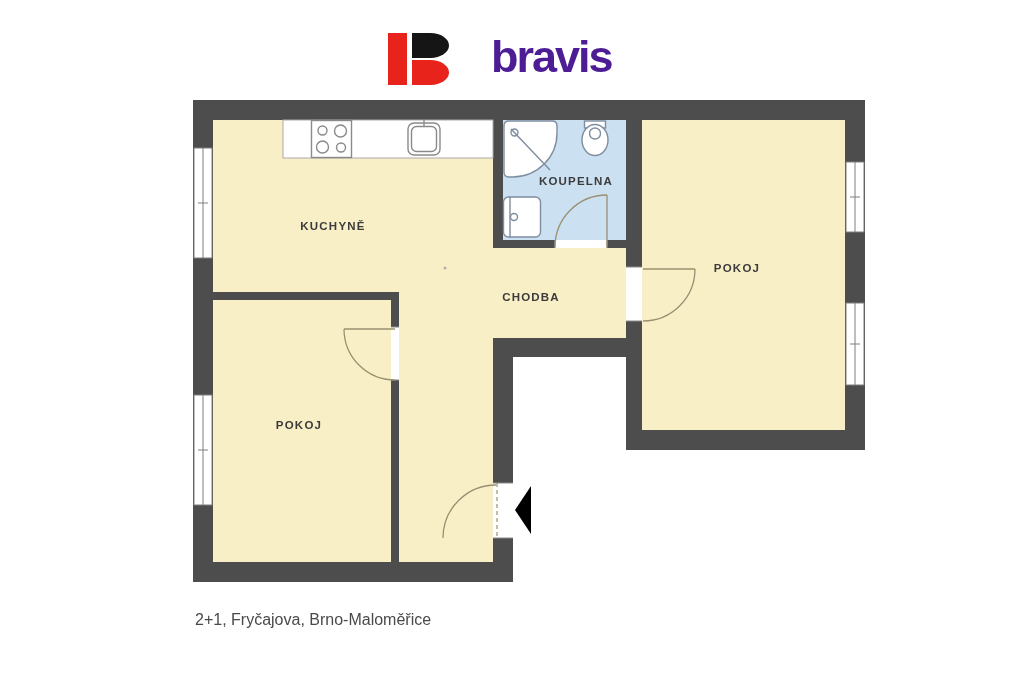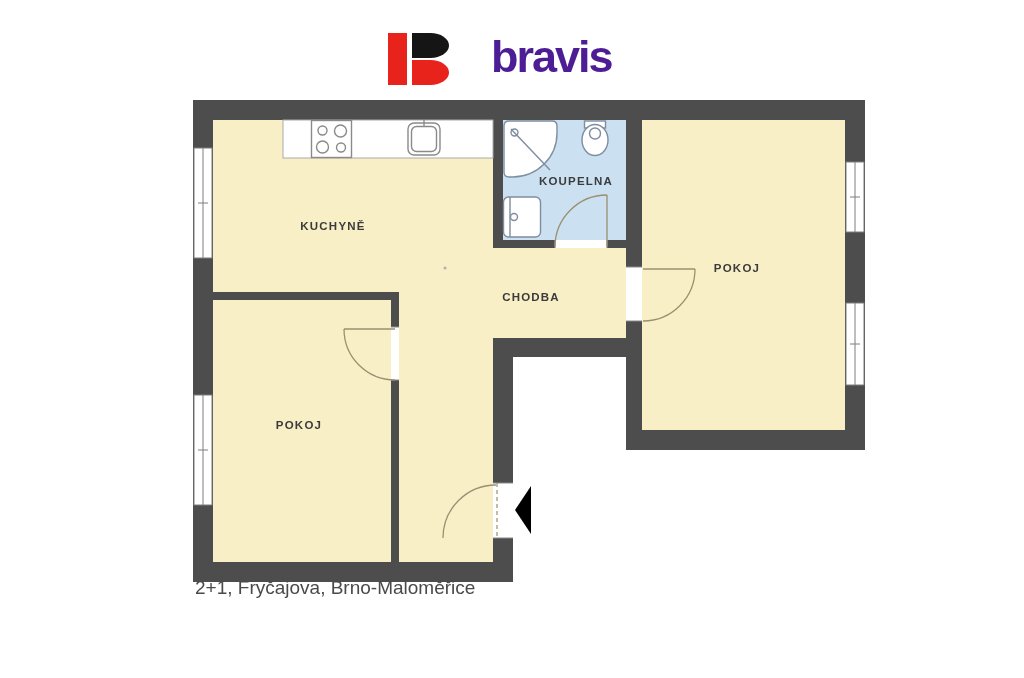--- a/index.html
+++ b/index.html
@@ -24,21 +24,21 @@
   .jambline{stroke:#8a8a8a;stroke-width:1;}
   .door{stroke:#9a9071;stroke-width:1.3;fill:none;}
   .doordash{stroke:#9a9071;stroke-width:1.2;fill:none;stroke-dasharray:4 3;}
   .fix{fill:#ffffff;stroke:#8a8a8a;stroke-width:1.4;}
   .fixline{stroke:#8a8a8a;stroke-width:1.4;fill:none;}
   .bfix{fill:#ffffff;stroke:#7f8da0;stroke-width:1.4;}
   .bfixline{stroke:#7f8da0;stroke-width:1.4;fill:none;}
   .roomlabel{font-family:"Liberation Sans", sans-serif;font-size:11.5px;font-weight:bold;
              fill:#3b3b3b;letter-spacing:1.2px;text-anchor:middle;}
   
-  .caption{position:absolute;left:195px;top:577px;font-size:19px;color:#4a4a4a;}
+  .caption{position:absolute;left:195px;top:611px;font-size:16px;color:#4a4a4a;}
 </style>
 </head>
 <body>
 
 <div class="stage">
 
   <div class="logo">
     <div class="logo-bar"></div>
     <div class="logo-bowl top"></div>
     <div class="logo-bowl bottom"></div>

